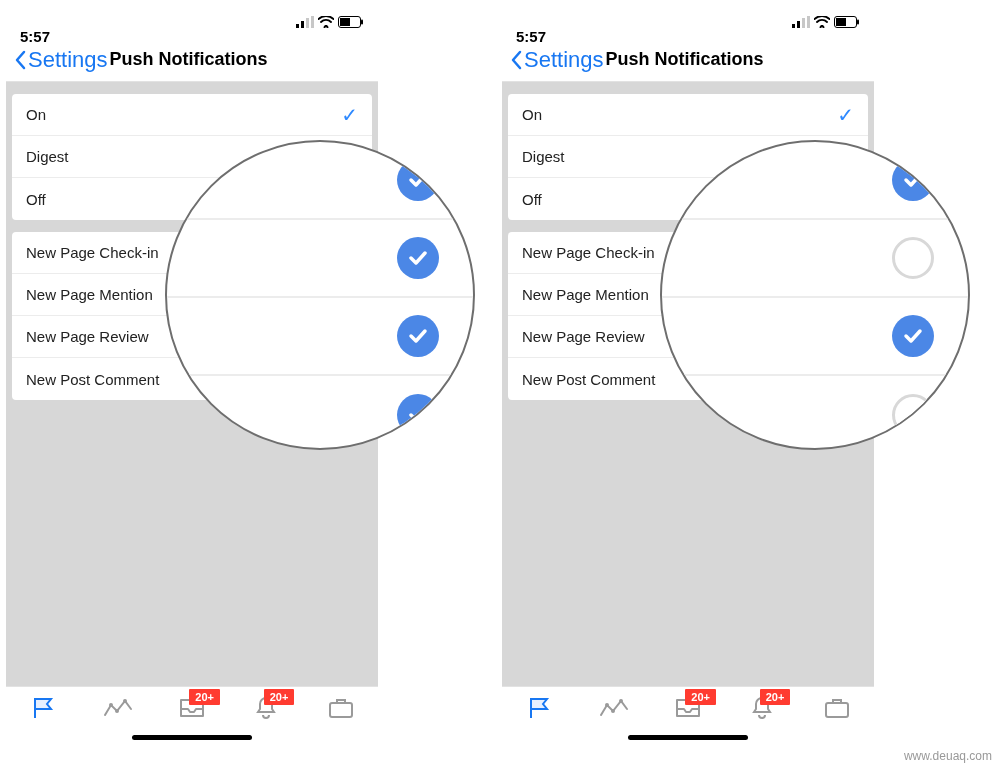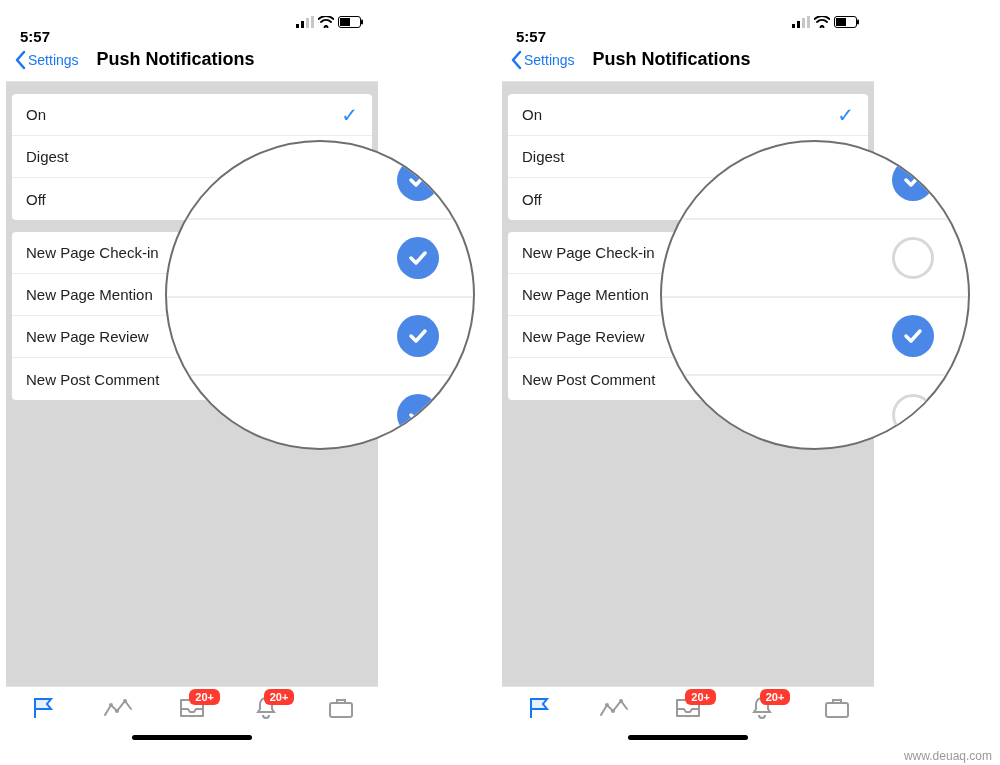--- a/index.html
+++ b/index.html
@@ -43,28 +43,28 @@
     height: 44px;
     background: #fff;
     display: flex;
     align-items: center;
     padding: 0 8px;
     border-bottom: 1px solid #e2e2e2;
   }
   .back-group {
     display: flex; align-items: center;
     color: #1877f2;
-    font-size: 14px;
+    font-size: 22px;
   }
   .back-chevron { margin-right: 2px; }
   .nav-title {
     font-weight: 700;
     font-size: 18px;
     color: #000;
-    margin-left: 18px;
+    margin-left: 2px;
   }
 
   
   .content {
     background: #d7d7d7;
     height: calc(100% - 32px - 44px - 60px);
     overflow: hidden;
   }
   .group {
     background: #fff;
@@ -99,21 +99,21 @@
   }
   .tab { position: relative; width: 56px; display:flex; justify-content:center; }
   .tab svg { display:block; }
   .badge {
     position: absolute;
     top: -6px; right: 0px;
     background: #ff3b30;
     color: #fff;
     font-size: 11px;
     font-weight: 700;
-    border-radius: 6px;
+    border-radius: 1px;
     padding: 1px 6px;
     line-height: 14px;
   }
   .home-indicator {
     position: absolute;
     bottom: 6px; left: 50%;
     transform: translateX(-50%);
     width: 120px; height: 5px;
     background: #000;
     border-radius: 3px;

